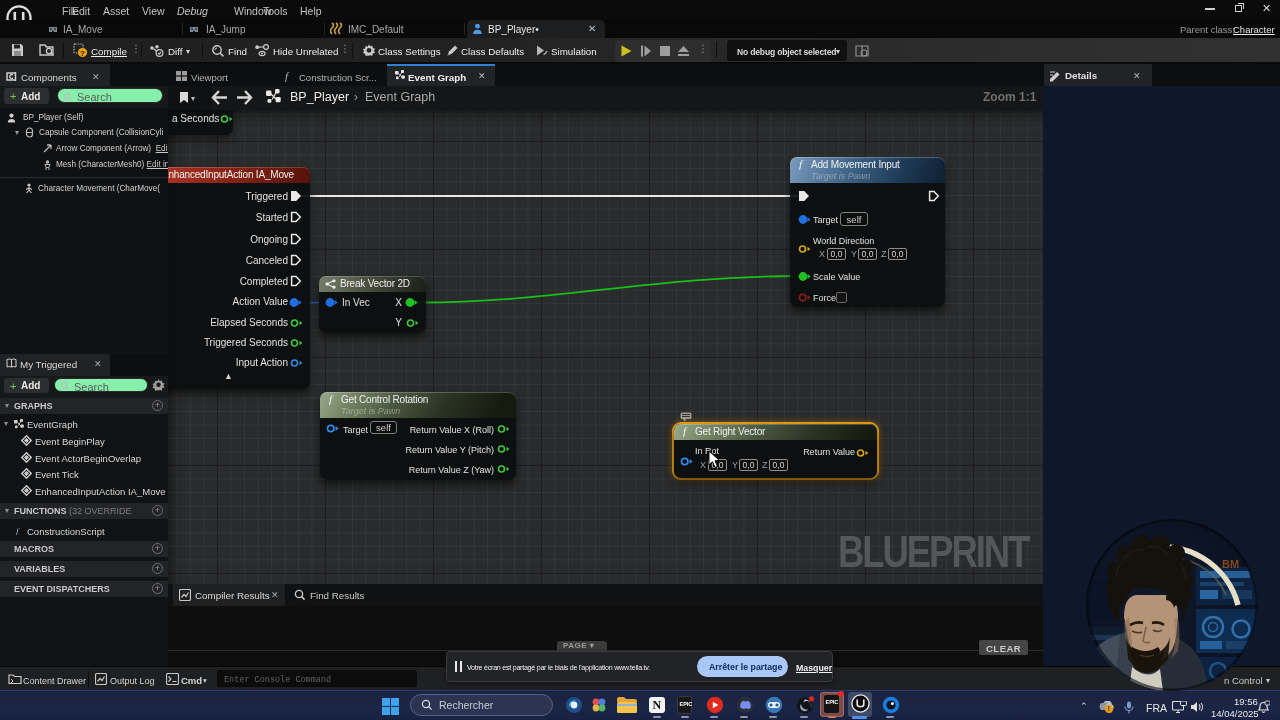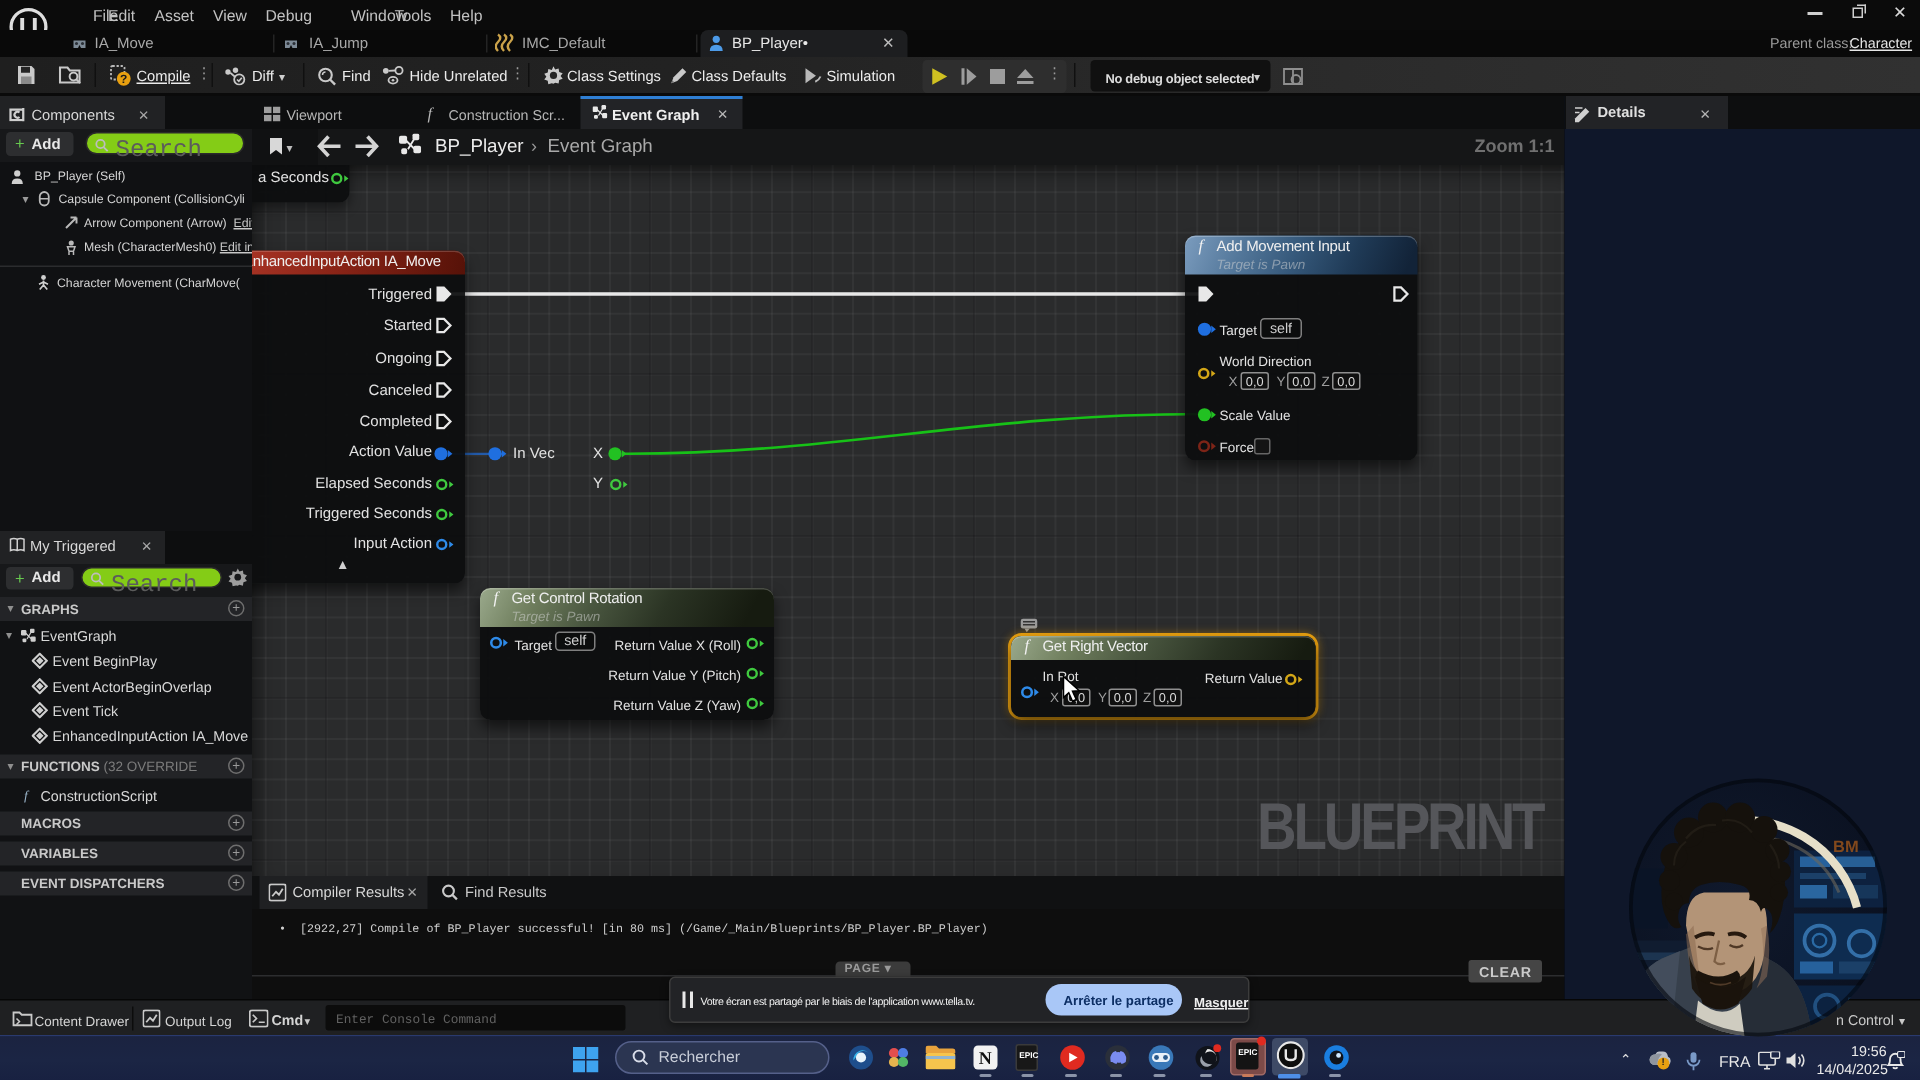--- a/index.html
+++ b/index.html
@@ -19,21 +19,21 @@
   
   .tbtxt { color:#ececec; font-size:9.8px; top:8px; }
   .tbsep { position:absolute; top:4px; width:1px; height:16px; background:#101010; }
 
   
   #leftpanel { left:0; top:64px; width:168px; height:602px; background:#111214; overflow:hidden; }
   .ptab-strip { position:absolute; left:0; width:100%; height:22px; background:#0d0e0f; }
   .ptab { position:absolute; top:0; height:22px; background:#212224; color:#d8d8d8; font-size:10.5px; }
   .addrow { position:absolute; left:0; width:100%; height:22px; background:#17181a; }
   .addbtn { position:absolute; background:#2d2e30; border-radius:3px; color:#e8e8e8; font-size:10.5px; }
-  .searchbox { position:absolute; background:#84cc16; border:1px solid #2a2a2a; border-radius:8px; color:#5c5c5c; font-size:16px;font-family:Liberation Mono, monospace; }
+  .searchbox { position:absolute; background:#86efac; border:1px solid #2a2a2a; border-radius:8px; color:#5c5c5c; font-size:11px; }
   .trow { position:absolute; color:#d4d4d4; font-size:8.2px; white-space:nowrap; }
   .plus-circ { position:absolute; width:11px; height:11px; border:1px solid #6e6e6e; border-radius:50%; color:#9a9a9a; font-size:9px; line-height:9px; text-align:center; }
 
   
   #ctabstrip { left:168px; top:64px; width:875px; height:22px; background:#0d0e0f; }
   #breadcrumb { left:168px; top:86px; width:875px; height:24px; background:#151617; }
   #graph { left:168px; top:110px; width:875px; height:474px; overflow:hidden;
      background-color:#2a2b2c;
      background-image:
        linear-gradient(to right, rgba(10,10,12,.55) 1px, transparent 1px),
@@ -64,21 +64,21 @@
   .selfbox { position:absolute; background:rgba(10,10,10,.4); border:1px solid #7f7f7f; border-radius:3px; color:#cfcfcf; font-size:9.5px; text-align:center; }
 </style>
 </head>
 <body>
 
 <div class="abs" id="titlebar">
   <div class="txt menu" style="left:62px;">File</div>
   <div class="txt menu" style="left:72px;">Edit</div>
   <div class="txt menu" style="left:103px;">Asset</div>
   <div class="txt menu" style="left:142px;">View</div>
-  <div class="txt menu" style="left:177px;">Debug</div>
+  <div class="txt menu" style="left:177px;font-style:italic;">Debug</div>
   <div class="txt menu" style="left:217px;margin-left:17px;">Window</div>
   <div class="txt menu" style="left:263px;">Tools</div>
   <div class="txt menu" style="left:300px;">Help</div>
   <div class="txt" style="left:1205px;top:8px;width:10px;height:2px;background:#cfcfcf;"></div>
   <div class="txt" style="left:1235px;top:5px;width:7px;height:7px;border:1.1px solid #cfcfcf;"></div>
   <div class="txt" style="left:1238px;top:3px;width:6px;height:6px;border:1.1px solid #cfcfcf;border-left:none;border-bottom:none;"></div>
   <div class="txt" style="left:1262px;top:2px;color:#d8d8d8;font-size:11px;">✕</div>
 </div>
 
 <svg class="abs" style="left:6px;top:5px;" width="26" height="26" viewBox="0 0 26 26">
@@ -432,20 +432,30 @@
   <svg class="abs" style="left:122px;top:228px;" width="13" height="10" viewBox="0 0 13 10">
       <circle cx="4.5" cy="5" r="3" fill="none" stroke="#3fc93f" stroke-width="1.6"></circle>
       <path d="M9.5 2.8 L12.3 5 9.5 7.2 z" fill="#3fc93f"></path>
     </svg>
   <svg class="abs" style="left:122px;top:248px;" width="13" height="10" viewBox="0 0 13 10">
       <circle cx="4.5" cy="5" r="3" fill="none" stroke="#2e8ae8" stroke-width="1.6"></circle>
       <path d="M9.5 2.8 L12.3 5 9.5 7.2 z" fill="#2e8ae8"></path>
     </svg>
   <div class="txt" style="left:56px;top:261px;color:#cfcfcf;font-size:9px;">▲</div>
 
+  <div class="node" style="left:151px;top:166px;width:107px;height:57px;">
+    <div class="nhead" style="background:linear-gradient(105deg,#767c6a 0%,#555a49 35%,#33372c 70%,#1d201a 100%);box-shadow:inset 0 1px 0 rgba(255,255,255,.2);"></div>
+    <svg style="position:absolute;left:6px;top:3px;" width="12" height="10" viewBox="0 0 12 10">
+        <circle cx="2.2" cy="5" r="1.8" fill="#e8e8e8"></circle>
+        <circle cx="9" cy="1.8" r="1.6" fill="#e8e8e8"></circle>
+        <circle cx="9" cy="8.2" r="1.6" fill="#e8e8e8"></circle>
+        <path d="M3.5 4.2 L8 2 M3.5 5.8 L8 8" stroke="#e8e8e8" stroke-width="1.1"></path>
+      </svg>
+    <div class="ntitle" style="left:21px;top:2px;">Break Vector 2D</div>
+  </div>
   <svg class="abs" style="left:157px;top:187px;" width="13" height="11" viewBox="0 0 13 11">
       <circle cx="5" cy="5.5" r="4.4" fill="#1f6fe0"></circle>
       <path d="M9.5 3 L12.6 5.5 9.5 8 z" fill="#1f6fe0"></path>
     </svg>
   <div class="txt plabel" style="left:174px;top:187px;">In Vec</div>
   <div class="txt plabel" style="right:641px;top:187px;">X</div>
   <svg class="abs" style="left:237px;top:187px;" width="13" height="11" viewBox="0 0 13 11">
       <circle cx="5" cy="5.5" r="4.4" fill="#22c122"></circle>
       <path d="M9.5 3 L12.6 5.5 9.5 8 z" fill="#22c122"></path>
     </svg>
@@ -565,21 +575,20 @@
       <path d="M2.5 8.5 L5 5.5 7 7.5 9.5 3.5" stroke="#c9c9c9" stroke-width="1.2" fill="none"></path>
     </svg>
   <div class="txt" style="left:27px;top:6px;color:#d8d8d8;font-size:9.8px;">Compiler Results</div>
   <div class="txt" style="left:103px;top:6px;color:#a8a8a8;font-size:9px;">✕</div>
   <svg class="abs" style="left:126px;top:5px;" width="12" height="12" viewBox="0 0 12 12">
       <circle cx="5" cy="5" r="3.6" fill="none" stroke="#c9c9c9" stroke-width="1.4"></circle>
       <path d="M7.6 7.6 l3 3" stroke="#c9c9c9" stroke-width="1.5"></path>
     </svg>
   <div class="txt" style="left:142px;top:6px;color:#c9c9c9;font-size:9.8px;">Find Results</div>
 
-  <div class="txt" style="left:18px;top:32px;color:#cfcfcf;font-size:7.8px;font-family:'Liberation Mono',monospace;">•&nbsp; [2922,27] Compile of BP_Player successful! [in 80 ms] (/Game/_Main/Blueprints/BP_Player.BP_Player)</div>
   <div class="abs" style="left:0;top:66px;width:875px;height:1px;background:#2c2d2f;"></div>
 </div>
 
 <div class="abs" id="rightpanel">
   <div class="abs" style="left:0;top:0;width:237px;height:22px;background:#0d0e0f;"></div>
   <div class="abs" style="left:1px;top:0;width:108px;height:22px;background:#222326;"></div>
   <svg class="abs" style="left:6px;top:6px;" width="13" height="12" viewBox="0 0 13 12">
       <path d="M1 9 L8 2 10.5 4.5 3.5 11.5 1 11.5 z" fill="#d0d0d0"></path>
       <path d="M1 2 h5 M1 5 h3" stroke="#d0d0d0" stroke-width="1.1"></path>
     </svg>

